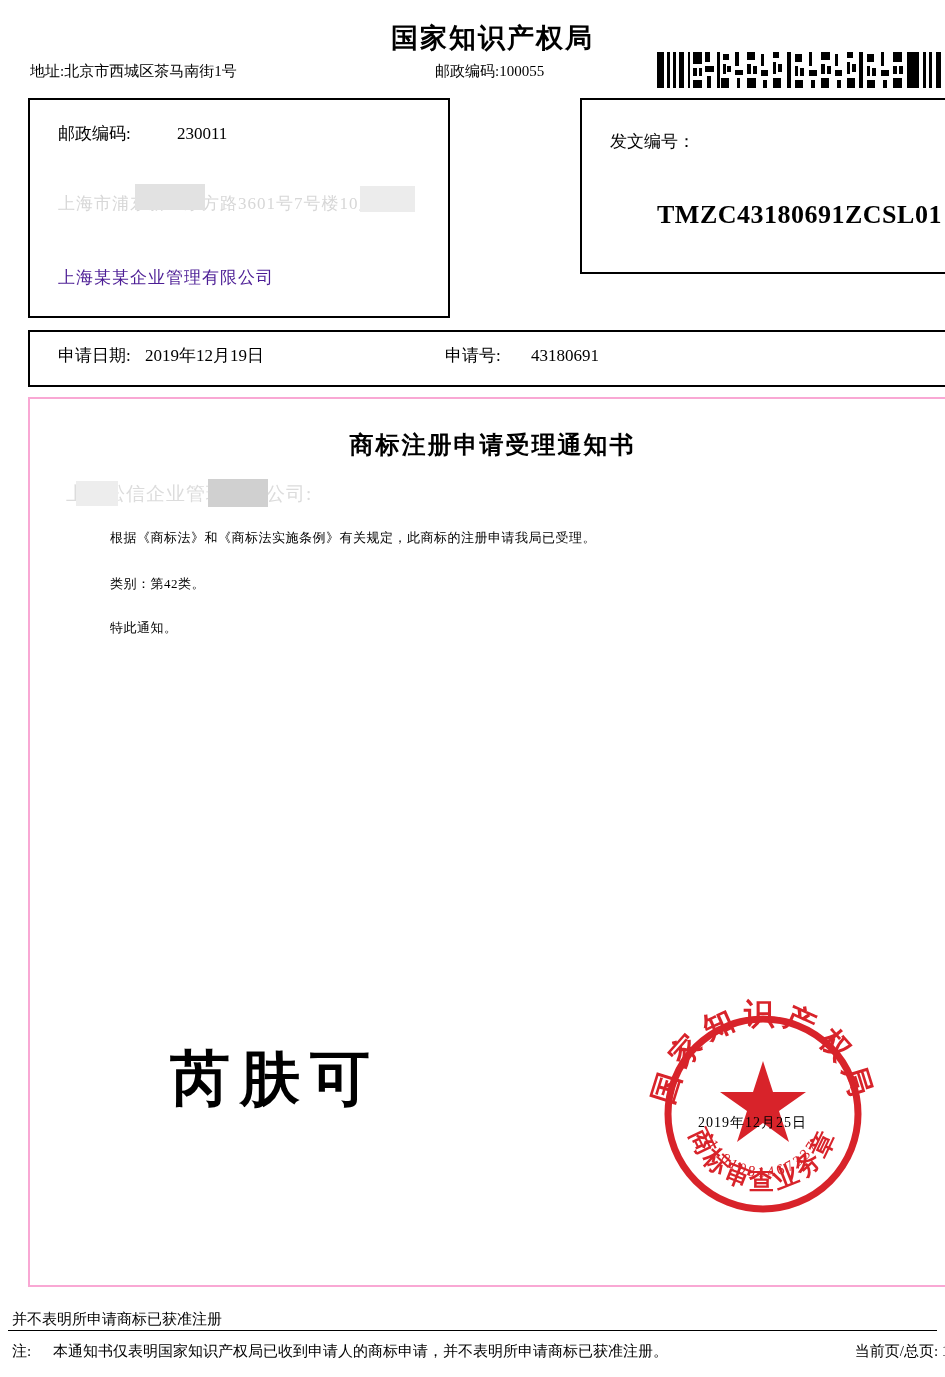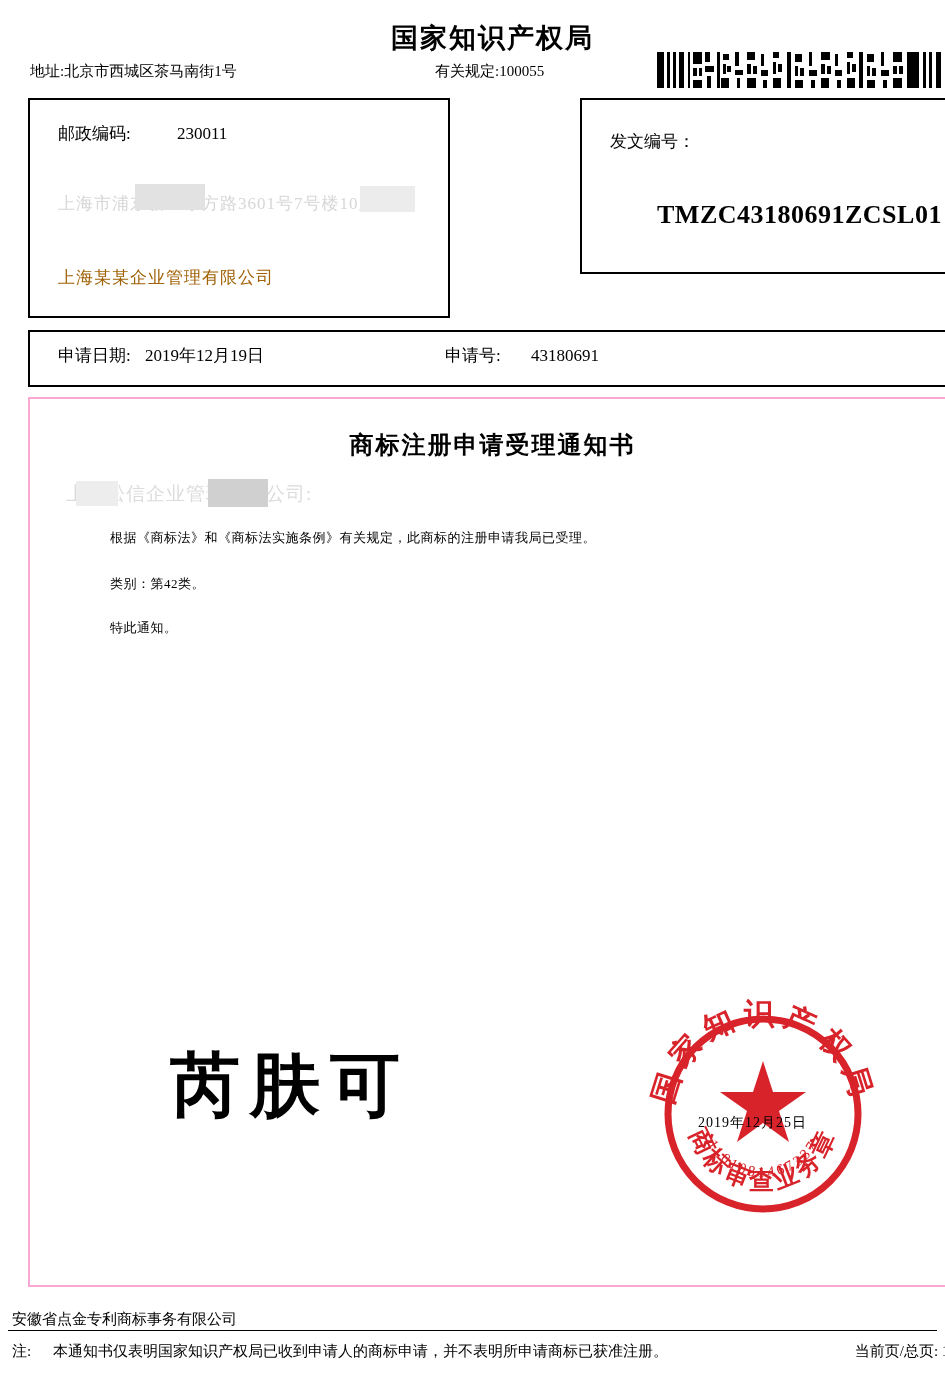--- a/index.html
+++ b/index.html
@@ -95,21 +95,21 @@
     font-size: 17px;
     color: #d7d7d7;
     letter-spacing: 1px;
     white-space: nowrap;
   }
   .name-blur {
     position: absolute;
     left: 28px;
     top: 166px;
     font-size: 17px;
-    color: #a16207;
+    color: #4c1d95;
     letter-spacing: 1px;
     white-space: nowrap;
   }
   .blur-patch-1 {
     position: absolute;
     left: 105px;
     top: 84px;
     width: 70px;
     height: 26px;
     background: #e2e2e2;
@@ -207,21 +207,21 @@
     letter-spacing: 0.5px;
   }
   .para-1 { top: 130px; }
   .para-2 { top: 176px; }
   .para-3 { top: 220px; }
 
   .mark-text {
     position: absolute;
     left: 140px;
     top: 640px;
-    font-size: 70px;
+    font-size: 60px;
     font-weight: bold;
     letter-spacing: 10px;
     font-family: "DejaVu Sans", "Liberation Sans", sans-serif;
   }
 
   
   .seal {
     position: absolute;
     left: 608px;
     top: 590px;
@@ -268,21 +268,21 @@
 </style>
 </head>
 <body>
 
 <div class="page">
 
   <div class="doc-title">国家知识产权局</div>
 
   <div class="addr-row">
     <div class="addr-left">地址:北京市西城区茶马南街1号</div>
-    <div class="addr-zip">有关规定:100055</div>
+    <div class="addr-zip">邮政编码:100055</div>
     <svg class="barcode" viewBox="0 0 300 40" preserveAspectRatio="none">
       <g fill="#000">
         <rect x="0" y="2" width="7" height="36"></rect>
         <rect x="10" y="2" width="3" height="36"></rect>
         <rect x="16" y="2" width="3" height="36"></rect>
         <rect x="22" y="2" width="5" height="36"></rect>
         <rect x="31" y="2" width="2" height="36"></rect>
         <rect x="36" y="2" width="9" height="12"></rect>
         <rect x="36" y="18" width="4" height="8"></rect>
         <rect x="42" y="18" width="3" height="8"></rect>
@@ -405,21 +405,21 @@
       <text font-family="'Liberation Serif', serif" font-size="25" font-weight="bold" fill="#d8232a" letter-spacing="3">
         <textPath href="#sealBottom" startOffset="50%" text-anchor="middle">商标审查业务章</textPath>
       </text>
       <text font-family="'Liberation Serif', serif" font-size="15" fill="#d8232a" letter-spacing="3">
         <textPath href="#sealCode" startOffset="50%" text-anchor="middle">1101081467337</textPath>
       </text>
     </svg>
     <div class="seal-date">2019年12月25日</div>
   </div>
 
-  <div class="firm">安徽省点金专利商标事务有限公司</div>
+  <div class="firm">并不表明所申请商标已获准注册</div>
   <div class="footer-rule"></div>
   <div class="note">
     <span class="lbl">注:</span>
     <span>本通知书仅表明国家知识产权局已收到申请人的商标申请，并不表明所申请商标已获准注册。</span>
   </div>
   <div class="page-no">
     <span>当前页/总页:</span>
     <span>1/1</span>
   </div>
 

